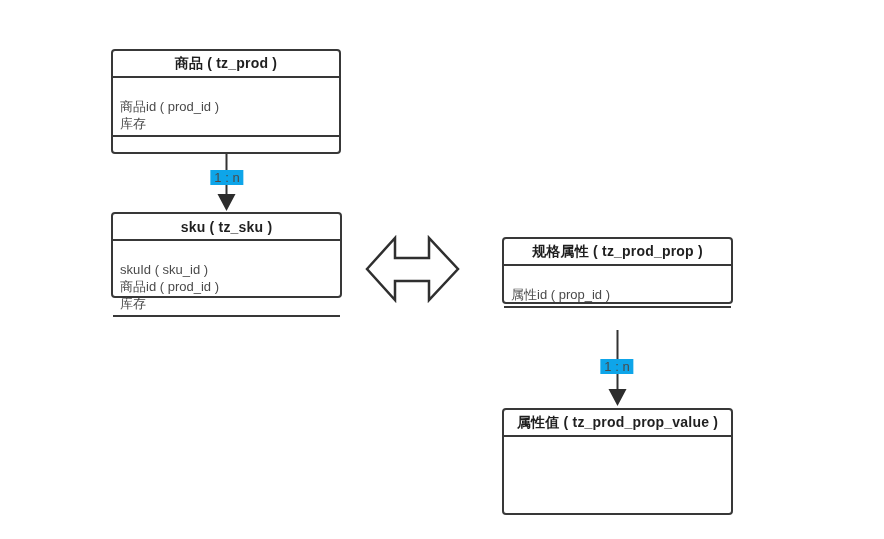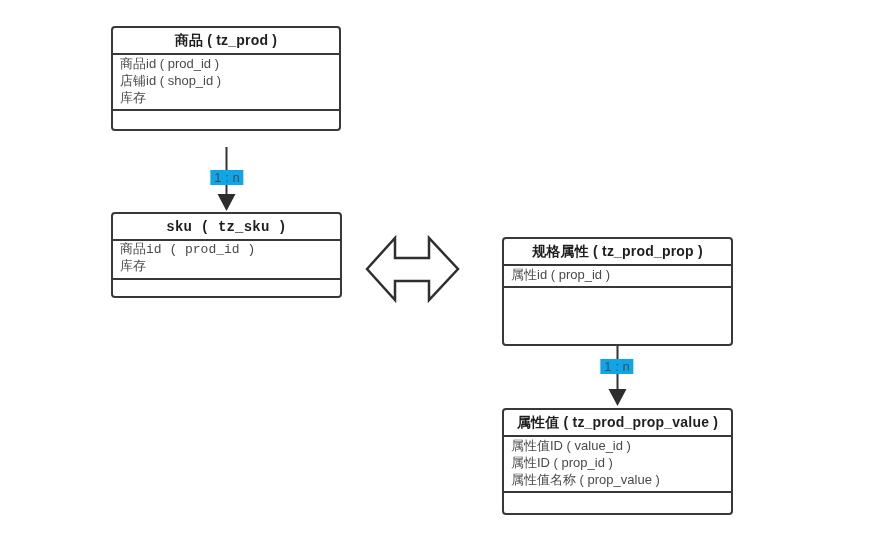--- a/index.html
+++ b/index.html
@@ -36,21 +36,21 @@
     align-items: center;
     justify-content: center;
     font-size: 14px;
     font-weight: bold;
     color: #1f1f1f;
     letter-spacing: 0.2px;
   }
   .entity-fields {
     flex: 0 0 auto;
     border-bottom: 2px solid #383838;
-    padding: 0 7px 3px 7px;
+    padding: 20px 7px 3px 7px;
     font-size: 13px;
     line-height: 17px;
     color: #4a4a4a;
   }
   .entity-footer {
     flex: 1 1 auto;
   }
   .rel-label {
     position: absolute;
     transform: translateX(-50%);
@@ -71,53 +71,48 @@
 
     <line x1="226.5" y1="147" x2="226.5" y2="196" stroke="#333333" stroke-width="2"></line>
     <polygon points="217.5,194 235.5,194 226.5,211" fill="#2d2d2d"></polygon>
 
     <line x1="617.5" y1="330" x2="617.5" y2="391" stroke="#333333" stroke-width="2"></line>
     <polygon points="608.5,389 626.5,389 617.5,406" fill="#2d2d2d"></polygon>
 
     <polygon points="367,269 395,238 395,258 429,258 429,238 458,269 429,300 429,281 395,281 395,300" fill="#ffffff" stroke="#2f2f2f" stroke-width="2.5" stroke-linejoin="miter"></polygon>
   </svg>
 
-  <div class="entity" style="left:111px; top:26px; width:230px; height:105px;">
+  <div class="entity" style="left:111px; top:49px; width:230px; height:105px;">
     <div class="entity-title">商品 ( tz_prod )</div>
-    <div class="entity-fields">
-      <div>商品id ( prod_id )</div>
-      <div>店铺id ( shop_id )</div>
-      <div>库存</div>
-    </div>
-    <div class="entity-footer"></div>
-  </div>
-
-  <div class="entity" style="left:111px; top:212px; width:231px; height:86px;font-family:Liberation Mono, monospace;">
-    <div class="entity-title">sku ( tz_sku )</div>
     <div class="entity-fields">
       <div>商品id ( prod_id )</div>
       <div>库存</div>
     </div>
     <div class="entity-footer"></div>
   </div>
 
-  <div class="entity" style="left:502px; top:237px; width:231px; height:109px;">
+  <div class="entity" style="left:111px; top:212px; width:231px; height:86px;">
+    <div class="entity-title">sku ( tz_sku )</div>
+    <div class="entity-fields">
+      <div>skuId ( sku_id )</div>
+      <div>商品id ( prod_id )</div>
+      <div>库存</div>
+    </div>
+    <div class="entity-footer"></div>
+  </div>
+
+  <div class="entity" style="left:502px; top:237px; width:231px; height:67px;">
     <div class="entity-title">规格属性 ( tz_prod_prop )</div>
     <div class="entity-fields">
       <div>属性id ( prop_id )</div>
     </div>
     <div class="entity-footer"></div>
   </div>
 
   <div class="entity" style="left:502px; top:408px; width:231px; height:107px;">
     <div class="entity-title">属性值 ( tz_prod_prop_value )</div>
-    <div class="entity-fields">
-      <div>属性值ID ( value_id )</div>
-      <div>属性ID ( prop_id )</div>
-      <div>属性值名称 ( prop_value )</div>
-    </div>
     <div class="entity-footer"></div>
   </div>
 
   <div class="rel-label" style="left:227px; top:170px;">1 : n</div>
   <div class="rel-label" style="left:617px; top:359px;">1 : n</div>
 
 </div>
 
 </body></html>

